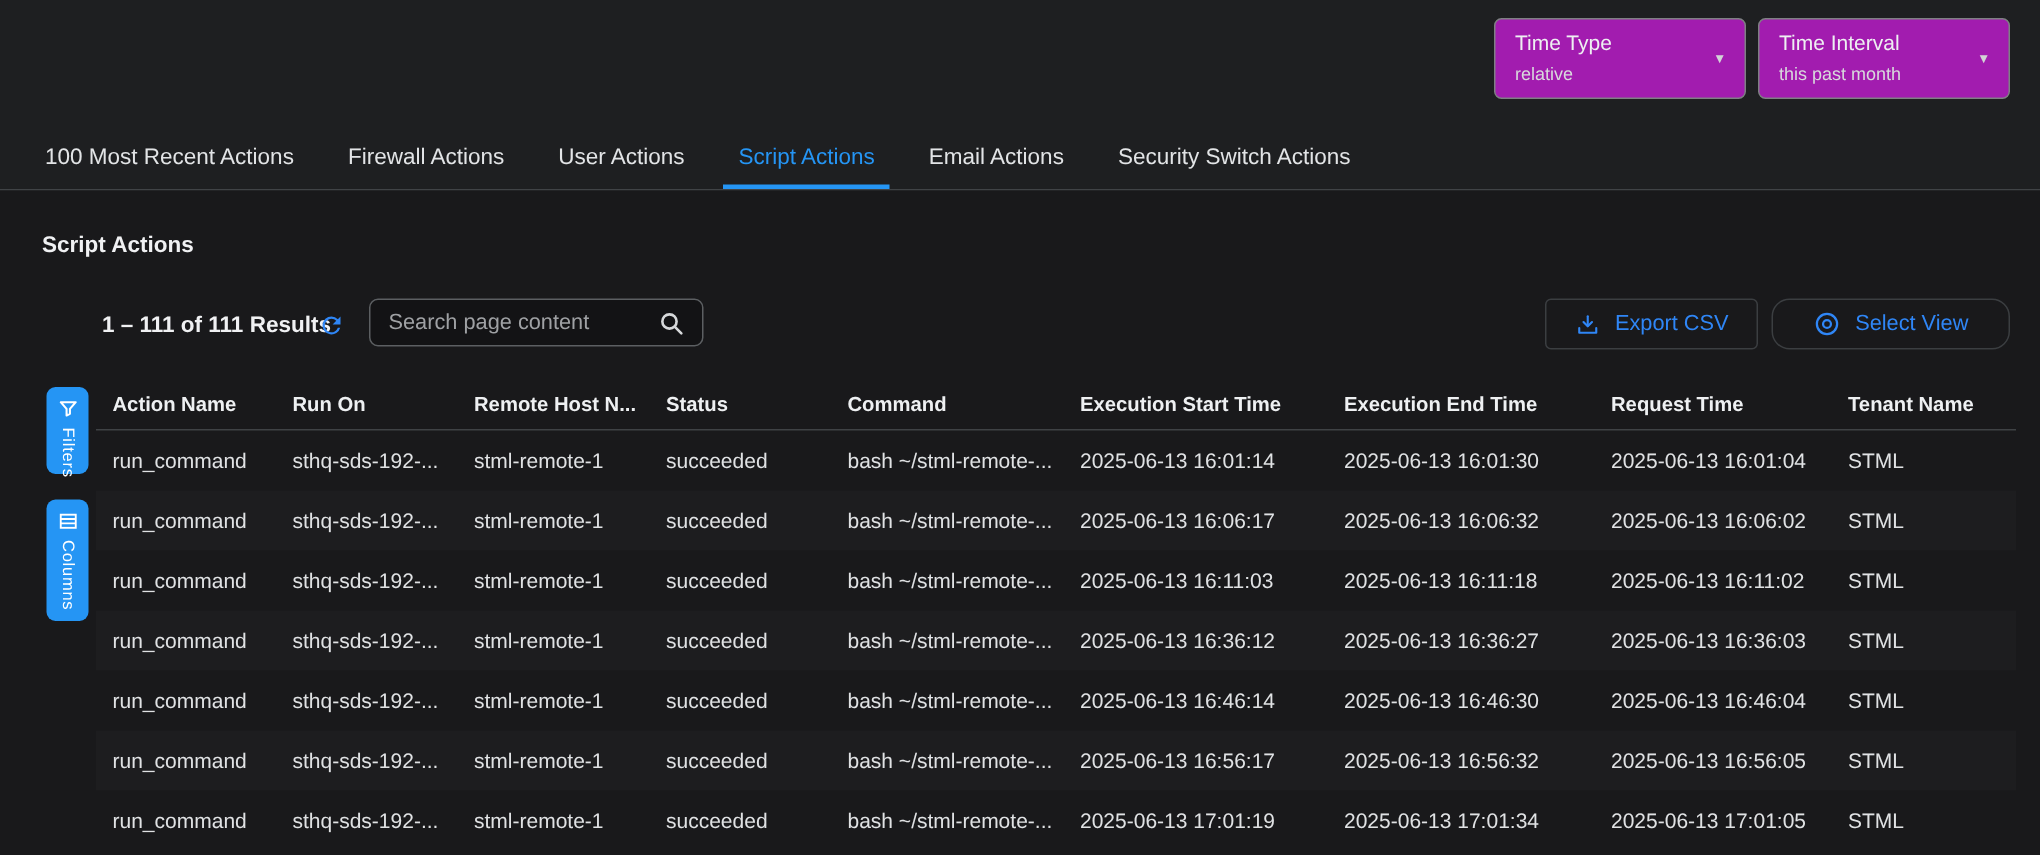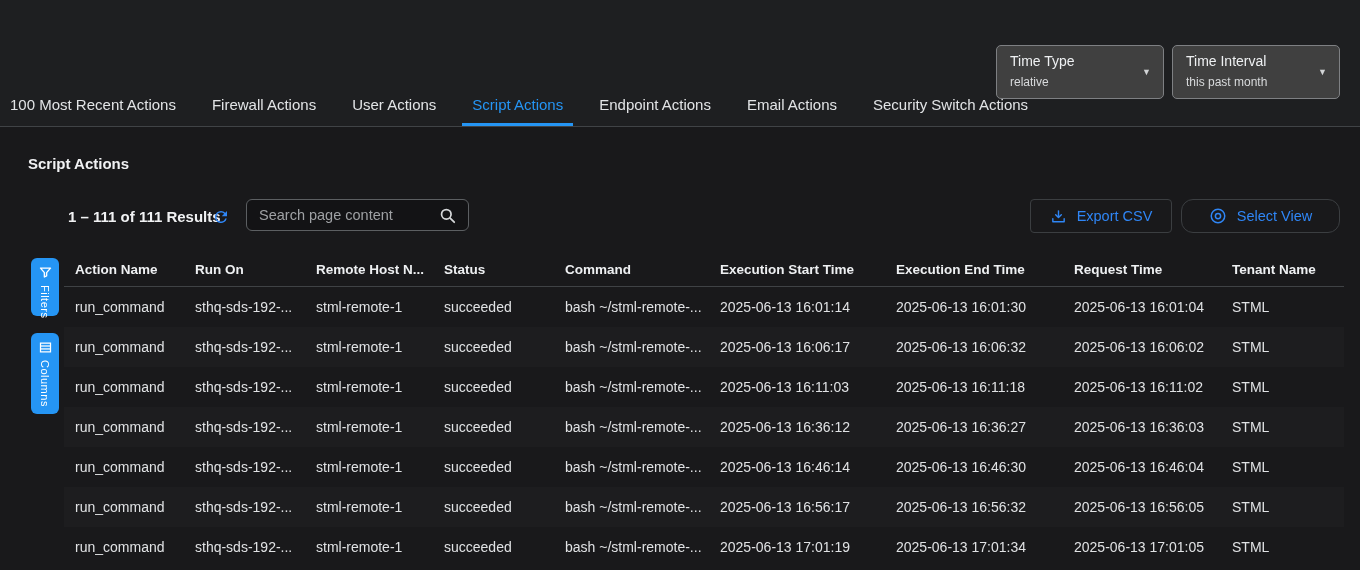--- a/index.html
+++ b/index.html
@@ -9,33 +9,33 @@
     background: #1e1f21;
     position: relative;
     color: #e4e6e8;
   }
   .app { position: absolute; inset: 0; }
 
   
   .dd {
     position: absolute; top: 12px; width: 168px; height: 54px;
     border: 1px solid #7e8083; border-radius: 5px;
-    background: #404040; cursor: pointer; margin-top: 33px;
+    background: #a21caf; cursor: pointer;
   }
   .dd.time-type { left: 996px; }
   .dd.time-interval { left: 1172px; }
   .dd-label { position: absolute; left: 13px; top: 7px; font-size: 14px; color: #eef0f2; }
   .dd-value { position: absolute; left: 13px; top: 29px; font-size: 12px; color: #d8dadc; }
   .dd-caret { position: absolute; right: 12px; top: 21px; font-size: 9px; color: #d2d4d6; }
 
   
   .tabbar {
     position: absolute; left: 0; right: 0; top: 86px; height: 41px;
     border-bottom: 1px solid #404346;
-    display: flex; align-items: stretch; 
+    display: flex; align-items: stretch; padding-left: 20px;
   }
   .tab {
     margin-right: 16px; padding: 0 10px;
     font-size: 15px; font-weight: 500; color: #e2e4e6;
     line-height: 38px; border-bottom: 3px solid transparent;
     white-space: nowrap; cursor: pointer;
   }
   .tab.active { color: #2595f4; border-bottom-color: #2595f4; }
 
   
@@ -128,21 +128,20 @@
     <div class="dd-label">Time Interval</div>
     <div class="dd-value">this past month</div>
     <span class="dd-caret">▼</span>
   </div>
 
   <div class="tabbar">
       <div class="tab">100 Most Recent Actions</div>
       <div class="tab">Firewall Actions</div>
       <div class="tab">User Actions</div>
       <div class="tab active">Script Actions</div>
-      <div class="tab">Endpoint Actions</div>
       <div class="tab">Email Actions</div>
       <div class="tab">Security Switch Actions</div>
     </div>
 
   <div class="content">
 
     <div class="page-title">Script Actions</div>
 
     <div class="results">1 – 111 of 111 Results</div>
 

